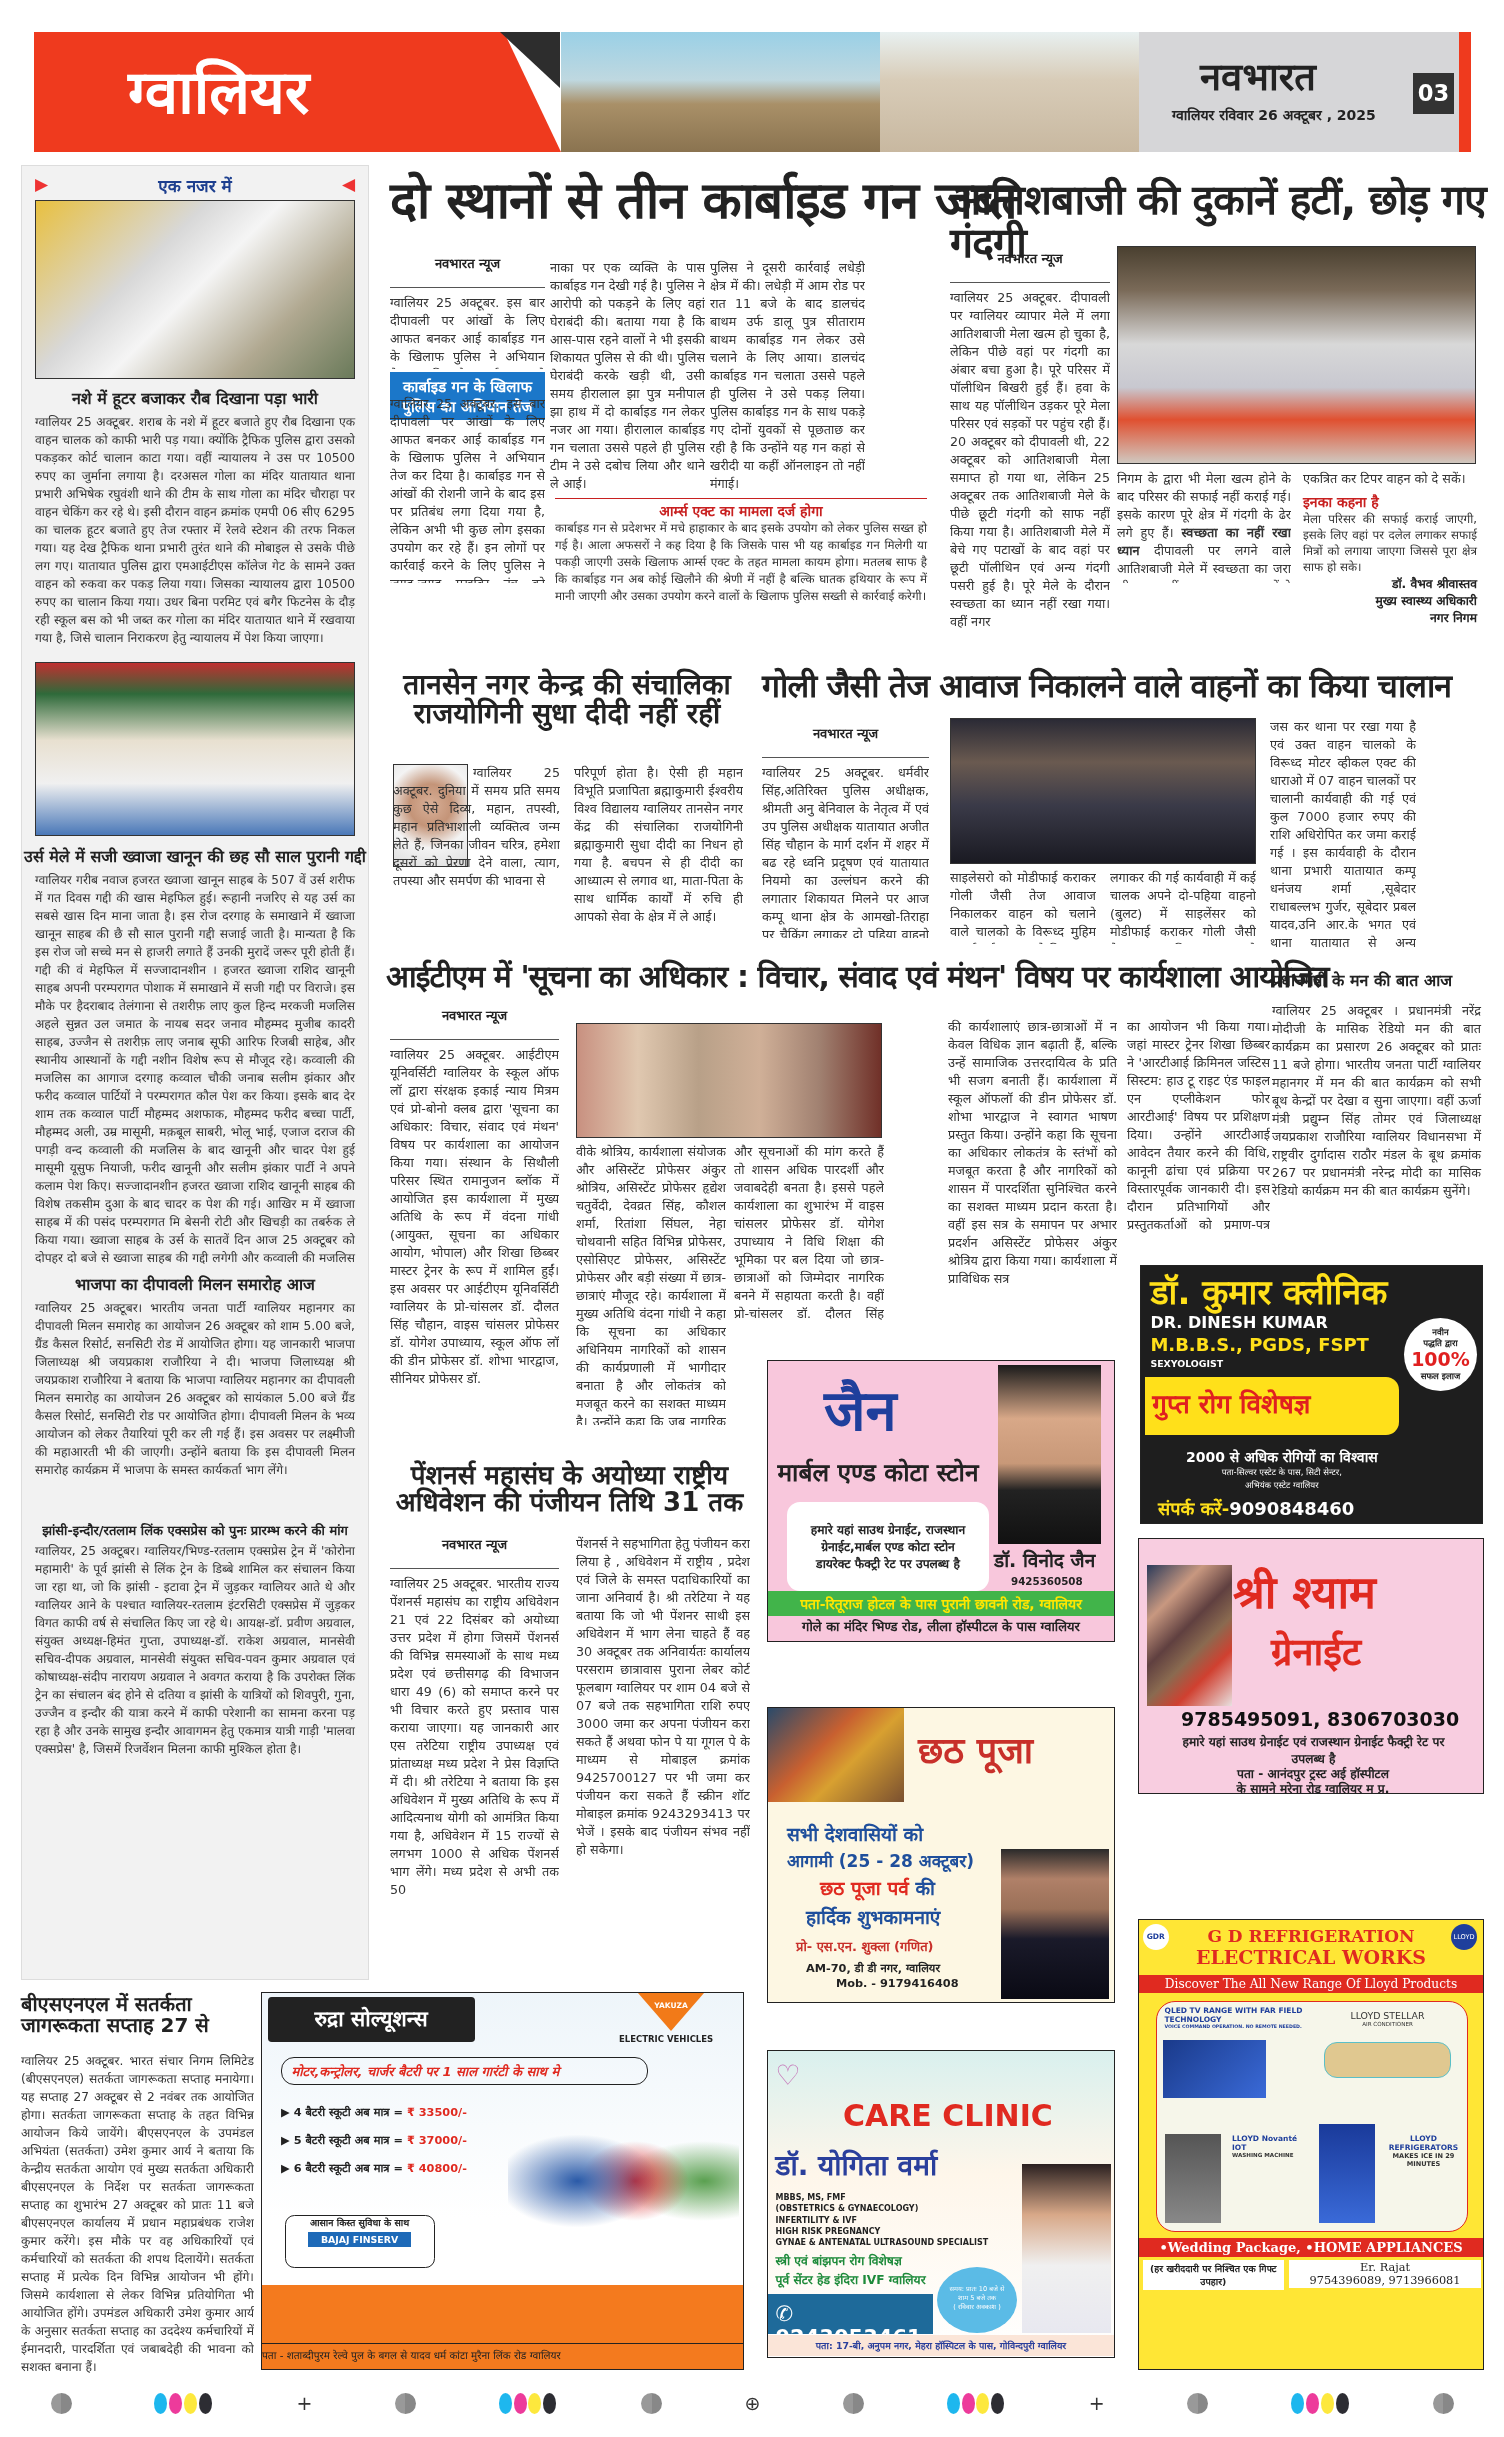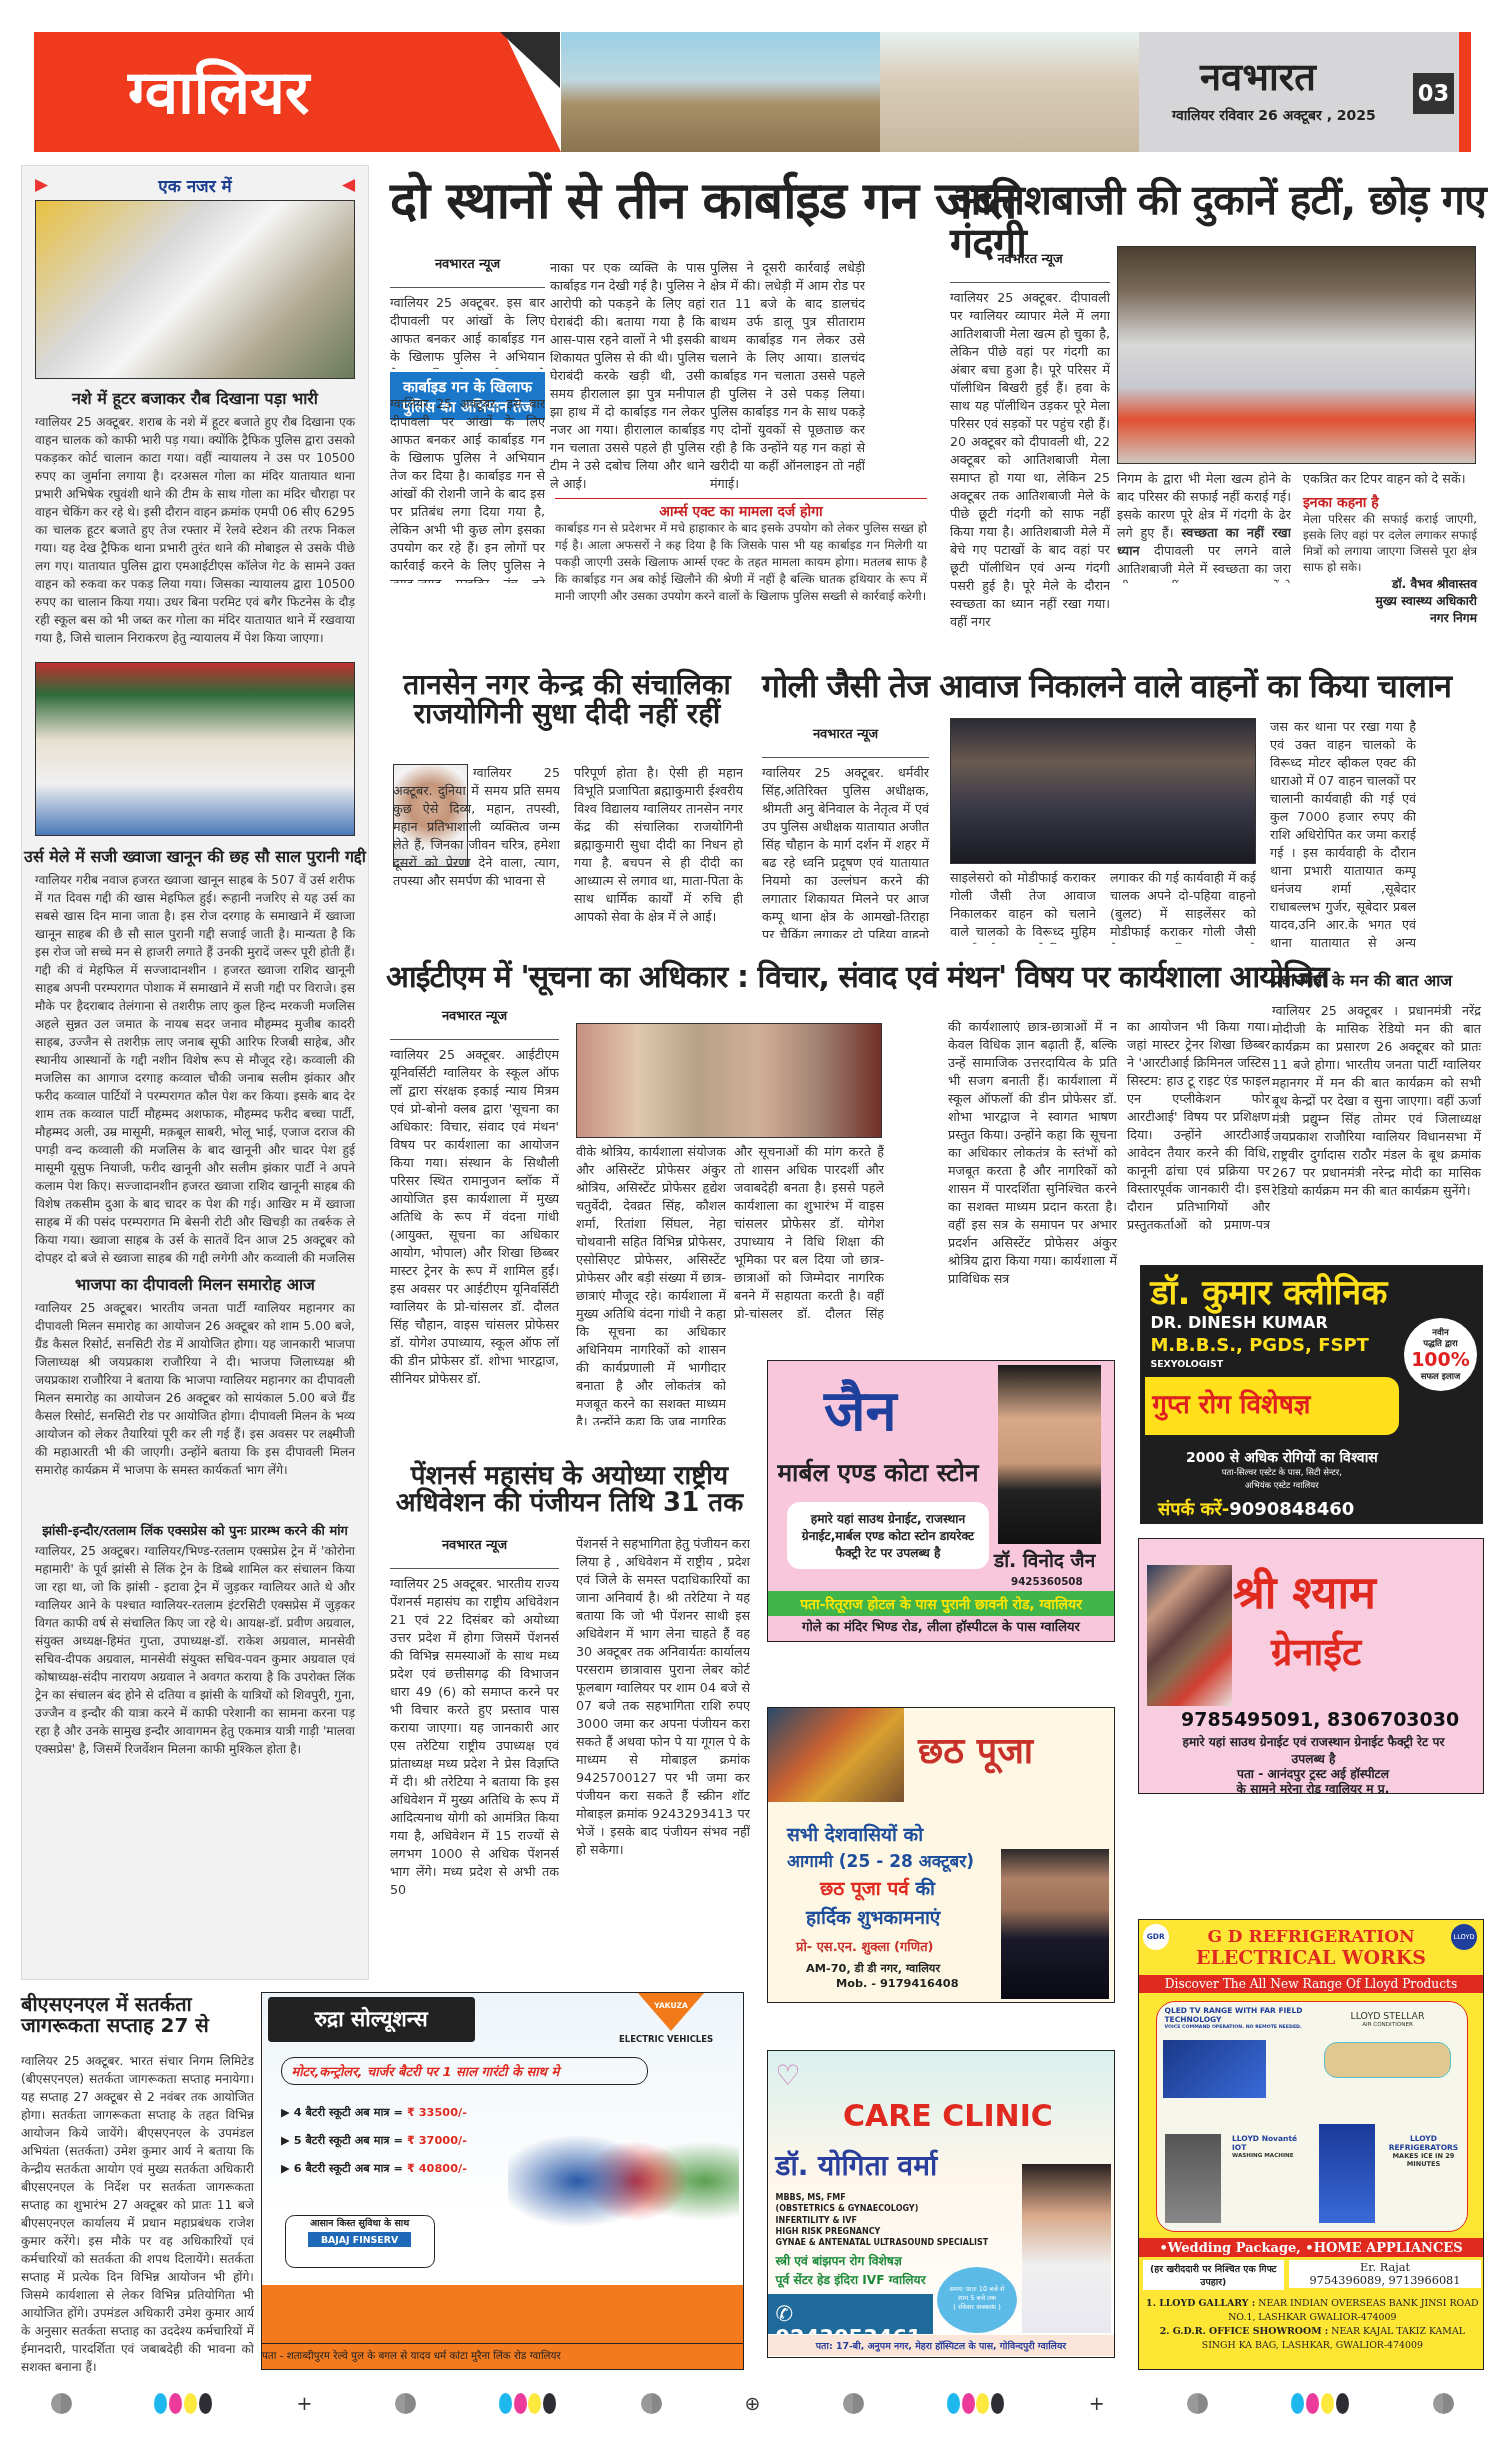--- a/index.html
+++ b/index.html
@@ -137,21 +137,21 @@
 <div class="abs hl" style="left:386px;top:1462px;width:367px;text-align:center;font-size:26px;letter-spacing:0">पेंशनर्स महासंघ के अयोध्या राष्ट्रीय अधिवेशन की पंजीयन तिथि 31 तक</div>
 <div class="abs" style="left:390px;top:1535px;width:169px">
   <div class="byline">नवभारत न्यूज</div>
   <div class="body-txt" style="height:320px;overflow:hidden">ग्वालियर 25 अक्टूबर. भारतीय राज्य पेंशनर्स महासंघ का राष्ट्रीय अधिवेशन 21 एवं 22 दिसंबर को अयोध्या उत्तर प्रदेश में होगा जिसमें पेंशनर्स की विभिन्न समस्याओं के साथ मध्य प्रदेश एवं छत्तीसगढ़ की विभाजन धारा 49 (6) को समाप्त करने पर भी विचार करते हुए प्रस्ताव पास कराया जाएगा। यह जानकारी आर एस तरेटिया राष्ट्रीय उपाध्यक्ष एवं प्रांताध्यक्ष मध्य प्रदेश ने प्रेस विज्ञप्ति में दी। श्री तरेटिया ने बताया कि इस अधिवेशन में मुख्य अतिथि के रूप में आदित्यनाथ योगी को आमंत्रित किया गया है, अधिवेशन में 15 राज्यों से लगभग 1000 से अधिक पेंशनर्स भाग लेंगे। मध्य प्रदेश से अभी तक 50</div>
 </div>
 <div class="abs body-txt" style="left:576px;top:1535px;width:174px;height:357px;overflow:hidden">पेंशनर्स ने सहभागिता हेतु पंजीयन करा लिया हे , अधिवेशन में राष्ट्रीय , प्रदेश एवं जिले के समस्त पदाधिकारियों का जाना अनिवार्य है। श्री तरेटिया ने यह बताया कि जो भी पेंशनर साथी इस अधिवेशन में भाग लेना चाहते हैं वह 30 अक्टूबर तक अनिवार्यतः कार्यालय परसराम छात्रावास पुराना लेबर कोर्ट फूलबाग ग्वालियर पर शाम 04 बजे से 07 बजे तक सहभागिता राशि रुपए 3000 जमा कर अपना पंजीयन करा सकते हैं अथवा फोन पे या गूगल पे के माध्यम से मोबाइल क्रमांक 9425700127 पर भी जमा कर पंजीयन करा सकते हैं स्क्रीन शॉट मोबाइल क्रमांक 9243293413 पर भेजें । इसके बाद पंजीयन संभव नहीं हो सकेगा।</div>
 
 <div class="abs ad" style="left:767px;top:1360px;width:348px;height:282px;background:#f8c7dc">
   <div style="position:absolute;left:56px;top:9.4px;font-size:56px;font-weight:bold;color:#1f3f9c">जैन</div>
   <div style="position:absolute;left:9.4px;top:94px;font-size:24.5px;font-weight:bold;color:#222">मार्बल एण्ड कोटा स्टोन</div>
-  <div style="position:absolute;left:19px;top:141px;width:202px;font-size:12.2px;font-weight:bold;text-align:center;background:#fff;border-radius:13px;padding:8px">हमारे यहां साउथ ग्रेनाईट, राजस्थान ग्रेनाईट,मार्बल एण्ड कोटा स्टोन डायरेक्ट फैक्ट्री रेट पर उपलब्ध है</div>
+  <div style="position:absolute;left:19px;top:141px;width:202px;font-size:12.2px;font-weight:bold;text-align:center;background:#fff;border-radius:13px;padding:19px">हमारे यहां साउथ ग्रेनाईट, राजस्थान ग्रेनाईट,मार्बल एण्ड कोटा स्टोन डायरेक्ट फैक्ट्री रेट पर उपलब्ध है</div>
   <div style="position:absolute;left:230px;top:3.8px;width:103px;height:179px;background:linear-gradient(180deg,#1a1a1a 0%,#d8a888 30%,#c89878 55%,#222 70%,#111 100%)"></div>
   <div style="position:absolute;left:226px;top:186px;font-size:19px;font-weight:bold">डॉ. विनोद जैन</div>
   <div style="position:absolute;left:243px;top:214px;font-size:10.3px;font-weight:bold">9425360508</div>
   <div style="position:absolute;left:0;top:230px;width:100%;background:#41b44a;color:#ffe600;font-size:14px;font-weight:bold;text-align:center;padding:2.8px 0">पता-रितूराज होटल के पास पुरानी छावनी रोड, ग्वालियर</div>
   <div style="position:absolute;left:0;top:256px;width:100%;font-size:13px;font-weight:bold;text-align:center">गोले का मंदिर भिण्ड रोड, लीला हॉस्पीटल के पास ग्वालियर</div>
 </div>
 
 <div class="abs ad" style="left:1140px;top:1265px;width:343px;height:259px;background:#1e1e1e;color:#fff">
   <div style="position:absolute;left:9.4px;top:1.9px;font-size:34px;font-weight:bold;color:#ffe01a">डॉ. कुमार क्लीनिक</div>
   <div style="position:absolute;left:9.4px;top:47px;font-size:16px;font-weight:bold">DR. DINESH KUMAR</div>
@@ -255,24 +255,20 @@
     <div style="position:absolute;left:75px;top:132px;width:75px;font-size:7.5px;font-weight:bold;color:#1f3f9c"><span>LLOYD Novanté IOT</span><div style="font-size:5.6px;color:#333">WASHING MACHINE</div></div>
     <div style="position:absolute;left:162px;top:122px;width:56px;height:99px;background:linear-gradient(180deg,#1a3a9a,#3a6ad8)"></div>
     <div style="position:absolute;left:224px;top:132px;width:85px;font-size:7.5px;font-weight:bold;color:#1f3f9c;text-align:center"><span>LLOYD REFRIGERATORS</span><div style="font-size:6.6px;color:#333">MAKES ICE IN 29 MINUTES</div></div>
   </div>
   <div style="position:absolute;left:0;width:100%;top:318px;background:#e02a20;color:#fff;text-align:center;font-family:'DejaVu Serif',serif;font-size:13px;font-weight:bold;padding:1.9px 0">•Wedding Package, •HOME APPLIANCES</div>
   <div style="position:absolute;left:3.8px;top:340px;width:141px;background:#fff;font-size:9.4px;font-weight:bold;text-align:center;padding:1.9px">(हर खरीददारी पर निश्चित एक गिफ्ट उपहार)</div>
   <div style="position:absolute;left:150px;top:340px;width:192px;background:#fff;font-family:'DejaVu Serif',serif;text-align:center;padding:0.9px">
     <div style="font-size:11.3px">Er. Rajat</div>
     <div style="font-size:11.3px">9754396089, 9713966081</div>
   </div>
-  <div style="position:absolute;left:3.8px;top:376px;width:339px;font-family:'DejaVu Serif',serif;font-size:9.4px;line-height:14px;text-align:center">
-    <div><b>1. LLOYD GALLARY :</b> <span>NEAR INDIAN OVERSEAS BANK JINSI ROAD NO.1, LASHKAR GWALIOR-474009</span></div>
-    <div><b>2. G.D.R. OFFICE SHOWROOM :</b> <span>NEAR KAJAL TAKIZ KAMAL SINGH KA BAG, LASHKAR, GWALIOR-474009</span></div>
-  </div>
 </div>
 
 <div class="abs marks" style="display:flex;justify-content:space-around;align-items:center;padding:0 9.4px">
   <span class="gdot"></span>
   <span><span class="dot" style="background:#1eb7ee"></span><span class="dot" style="background:#ed3b9b"></span><span class="dot" style="background:#fde83d"></span><span class="dot" style="background:#2d2d33"></span></span>
   <span class="cross">+</span>
   <span class="gdot"></span>
   <span><span class="dot" style="background:#1eb7ee"></span><span class="dot" style="background:#ed3b9b"></span><span class="dot" style="background:#fde83d"></span><span class="dot" style="background:#2d2d33"></span></span>
   <span class="gdot"></span>
   <span class="cross">⊕</span>

